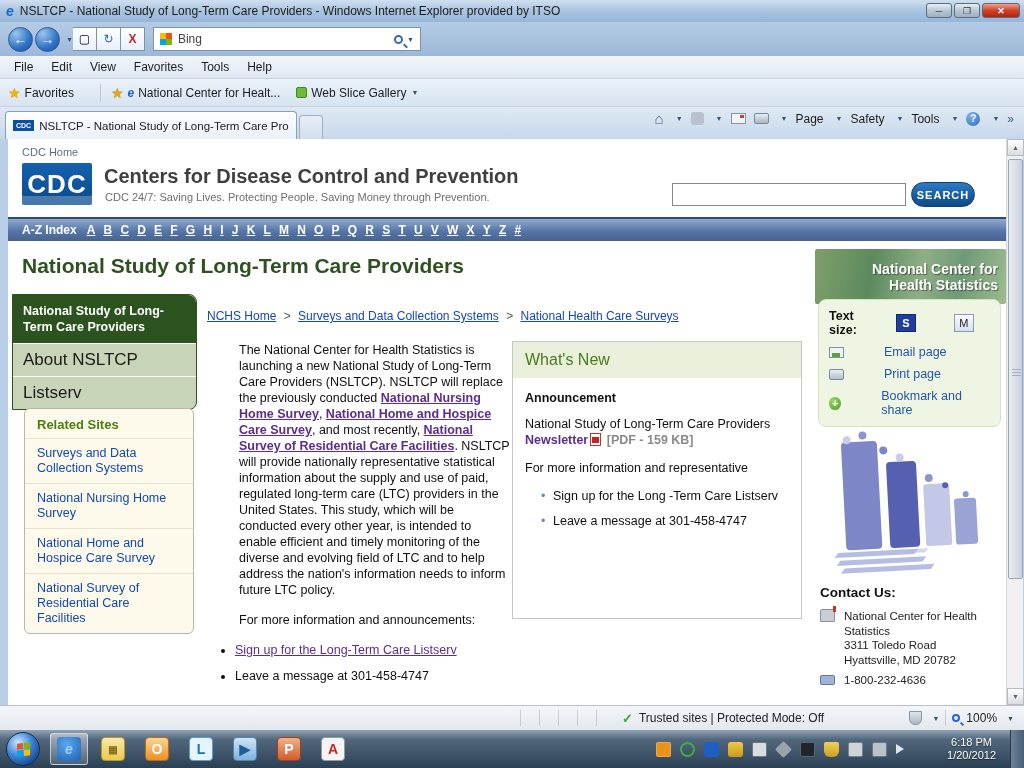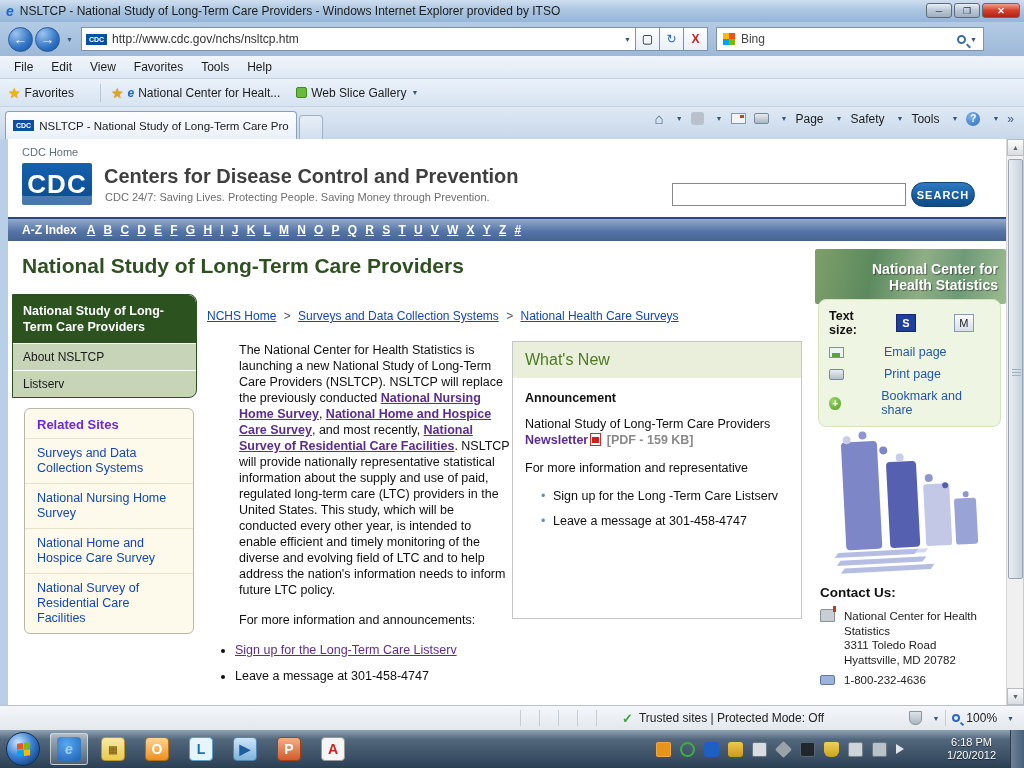--- a/index.html
+++ b/index.html
@@ -104,24 +104,24 @@
 
   .page-h1 { top:115px; left:14px; font-size:21px; color:#2f5122; font-weight:600; }
   .nchs-badge { top:110px; left:807px; width:191px; height:55px; border-radius:2px;
     background:linear-gradient(100deg,#7f9f6a,#5c8a5e 30%,#8fae86 55%,#6f9a77 75%,#9dbb90);
     display:flex; flex-direction:column; justify-content:center; align-items:flex-end; padding-right:8px; }
   .nchs-badge div { color:#fff; font-weight:bold; font-size:14px; line-height:16px; text-shadow:1px 1px 1px rgba(0,0,0,.45); }
 
   
   .leftnav { top:155px; left:4px; width:185px; border:1px solid #2c5220; border-radius:0 8px 8px 0; overflow:hidden; background:#c8d4b8; }
   .leftnav-hd { background:#2c5220; color:#fff; font-weight:bold; font-size:12.5px; padding:8px 10px; line-height:16px; border-radius:0 8px 0 0; }
-  .leftnav-item { padding:6px 10px; font-size:12px; color:#1a1a1a; border-top:1px solid #fff; }
+  .leftnav-item { padding:6px 10px; font-size:17px; color:#1a1a1a; border-top:1px solid #fff; }
 
   .related { top:269px; left:16px; width:170px; background:#fdfaeb; border:1px solid #b8b8a8; border-radius:6px; overflow:hidden; }
-  .related-hd { font-weight:bold; font-size:13px; color:#6d28d9; padding:8px 12px 6px; }
+  .related-hd { font-weight:bold; font-size:13px; color:#4d7c0f; padding:8px 12px 6px; }
   .related a { display:block; padding:7px 12px; font-size:12.5px; color:#1347b5; line-height:15px; border-top:1px solid #e6e2cc; text-decoration:none; }
 
   
   .breadcrumb { top:170px; left:199px; font-size:12px; color:#333; width:600px; }
   .breadcrumb a { color:#1347b5; text-decoration:underline; }
   .bc-sep { color:#555; margin:0 4px; }
 
   
   .main-col { top:203px; left:199px; width:303px; font-size:12.5px; line-height:16px; color:#101010; }
   .main-col p { margin-bottom:14px;margin-left:32px; }
@@ -207,25 +207,20 @@
     <div class="winbtn">─</div>
     <div class="winbtn">❐</div>
     <div class="winbtn close">✕</div>
   </div>
 </div>
 
 <div class="abs" id="navbar">
   <div class="navcircle">←</div>
   <div class="navcircle">→</div>
   <span class="dd">▼</span>
-  <div class="addrbox">
-    <span class="favicon-cdc">CDC</span>
-    <input readonly="" value="http://www.cdc.gov/nchs/nsltcp.htm" style="">
-    <span class="dd">▼</span>
-  </div>
   <div class="addr-btn">▢</div>
   <div class="addr-btn" style="color:#2a66c9;">↻</div>
   <div class="addr-btn" style="color:#c22; font-weight:bold;">X</div>
   <div class="searchbox">
     <span class="bing-flag"></span>
     <span class="q">Bing</span>
     <span class="mag"></span>
     <span class="dd">▼</span>
   </div>
 </div>

